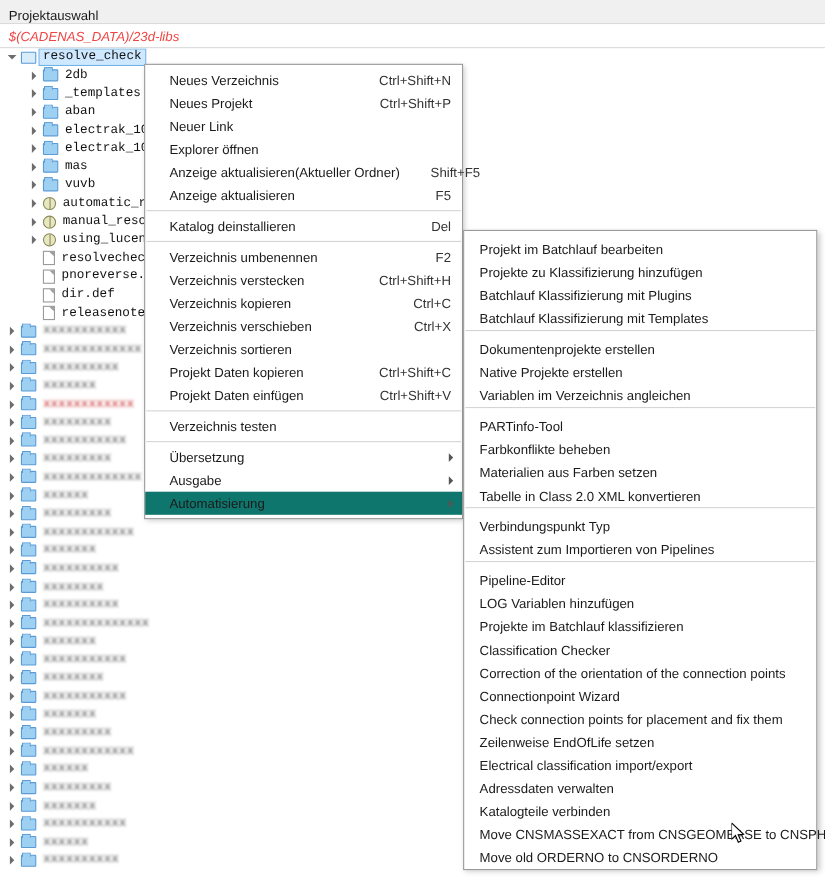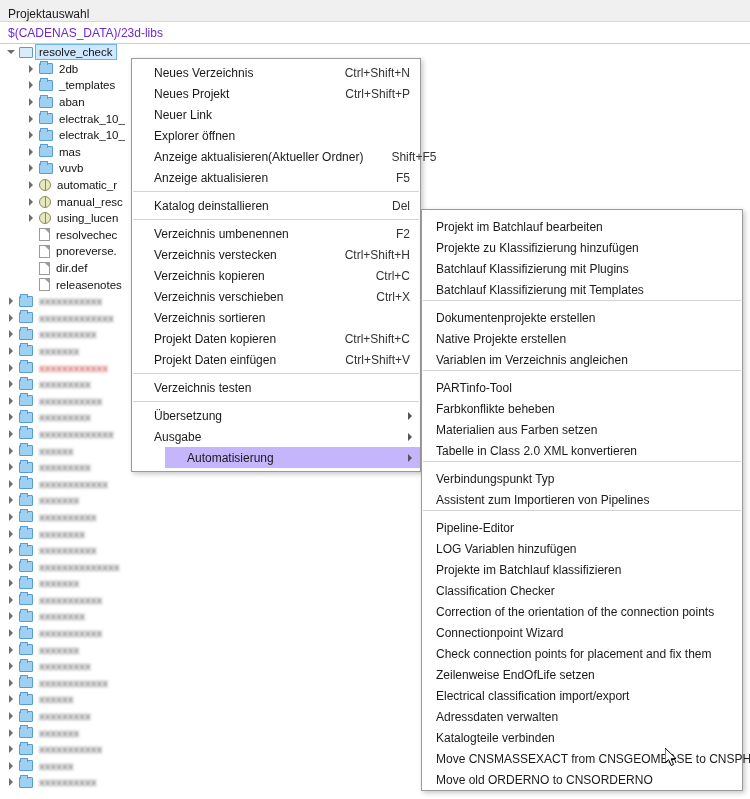--- a/index.html
+++ b/index.html
@@ -22,21 +22,21 @@
     display: flex; align-items: flex-end;
   }
   .titlebar .title { padding-left: 8px; font-size: 12px; color: #1a1a1a; }
 
   
   .pathbar {
     position: absolute; left: 0; top: 22px; width: 750px; height: 22px;
     background: #ffffff; border-bottom: 1px solid #cfcfcf;
     display: flex; align-items: center;
   }
-  .pathbar .path { padding-left: 8px; font-size: 12px; color: #6d28d9; }
+  .pathbar .path { padding-left: 8px; font-size: 12px; color: #ef4444; font-style: italic; }
 
   
   .tree {
     position: absolute; left: 0; top: 44px; width: 750px; height: 755px;
     background: #ffffff; overflow: hidden;
   }
   .row {
     position: relative; height: 16.6px; display: flex; align-items: center;
     white-space: nowrap; font-size: 11.5px;
   }
@@ -81,39 +81,39 @@
     content: ""; position: absolute; left: 5px; top: 0; width: 1px; height: 10px; background: #8a8a5a;
   }
   .ico.file {
     width: 11px; height: 13px; background: #ffffff; border: 1px solid #9a9a9a;
     position: relative;
   }
   .ico.file::after {
     content: ""; position: absolute; right: 0; top: 0;
     border-top: 4px solid #9a9a9a; border-left: 4px solid transparent;
   }
-  .label-box { padding: 0 3px; line-height: 14px; }
+  .label-box { padding: 0 3px; line-height: 14px; font-family: Liberation Mono, monospace; }
   .blur { color: #4a4a4a; filter: blur(1.6px); }
   .blur.red { color: #c21f1f; }
   .label-plain { color: #111; }
 
   
   .menu {
     position: absolute; background: #ffffff;
     border: 1px solid #9a9a9a;
     box-shadow: 2px 2px 5px rgba(0,0,0,0.22);
     padding: 3px 0;
     font-size: 12px;
   }
   .mi {
     position: relative; height: 21px; display: flex; align-items: center;
     padding: 0 10px 0 22px; color: #1a1a1a; white-space: nowrap;
   }
   .mi .accel { margin-left: auto; padding-left: 28px; color: #333; }
-  .mi.hl { background: #c4b5fd; margin-left: 33px; }
+  .mi.hl { background: #0f766e; }
   .mi.sub::after {
     content: ""; position: absolute; right: 8px; top: 7px;
     border-left: 4px solid #555; border-top: 4px solid transparent; border-bottom: 4px solid transparent;
   }
   .sep { height: 1px; background: #d4d4d4; margin: 3px 1px; }
 
   #menu-main { left: 131px; top: 58px; width: 290px; }
   #menu-sub  { left: 421px; top: 209px; width: 322px; }
   #menu-sub .mi { padding-left: 14px; align-items: flex-end; }
 

